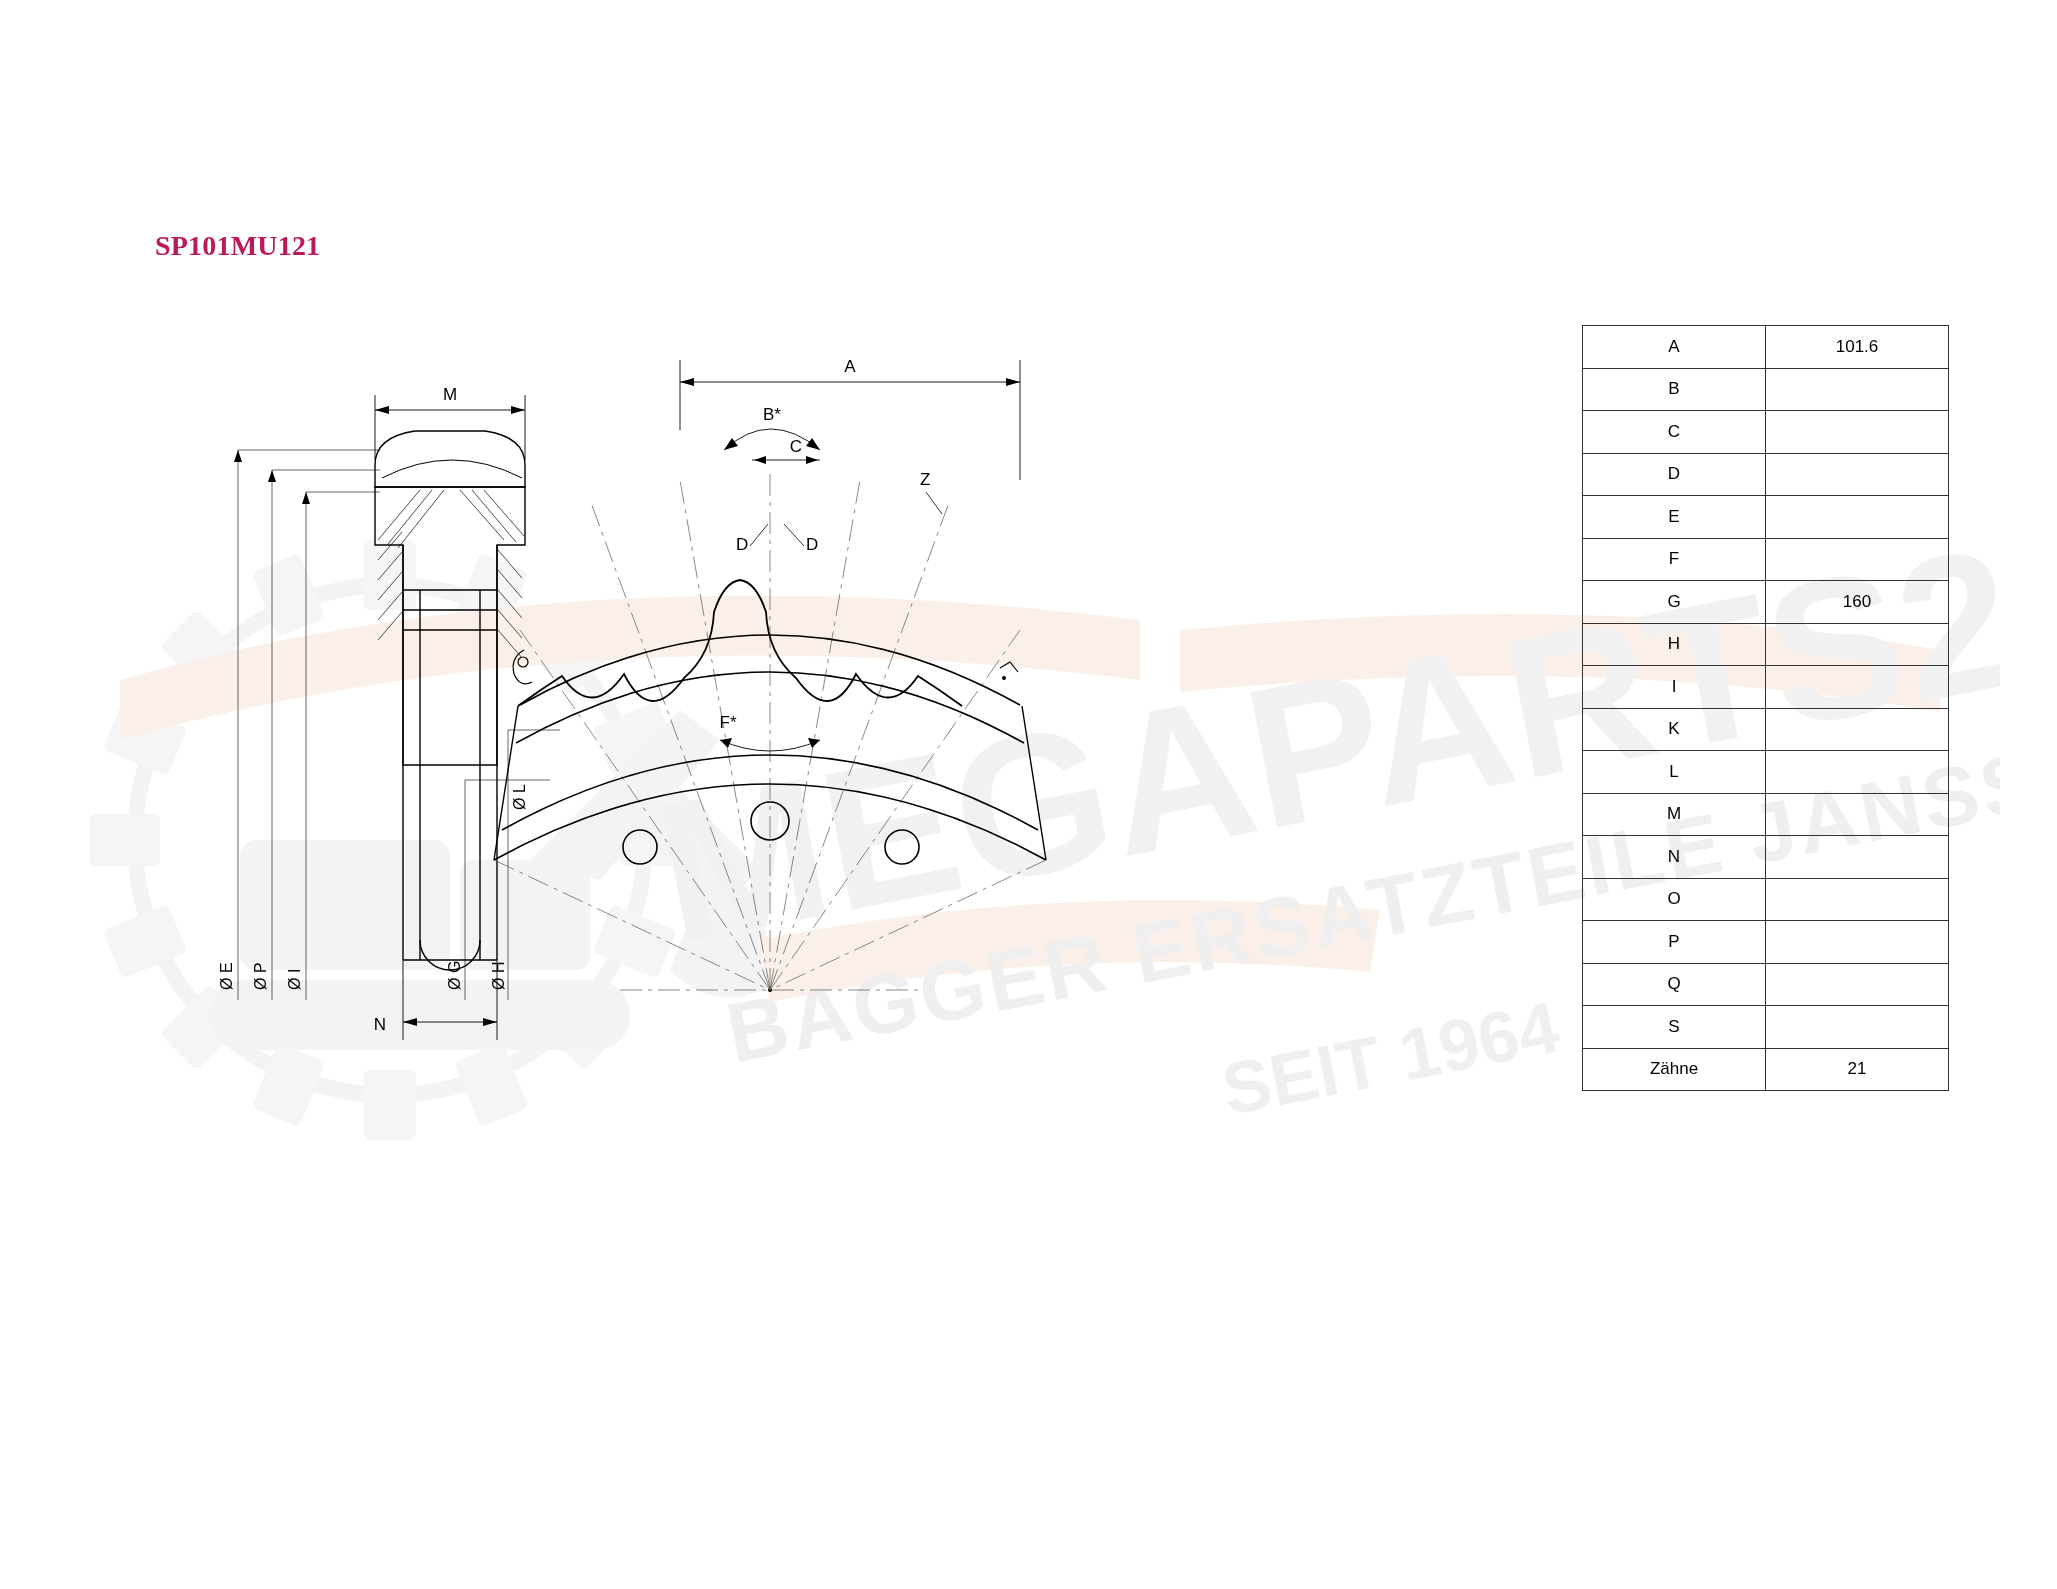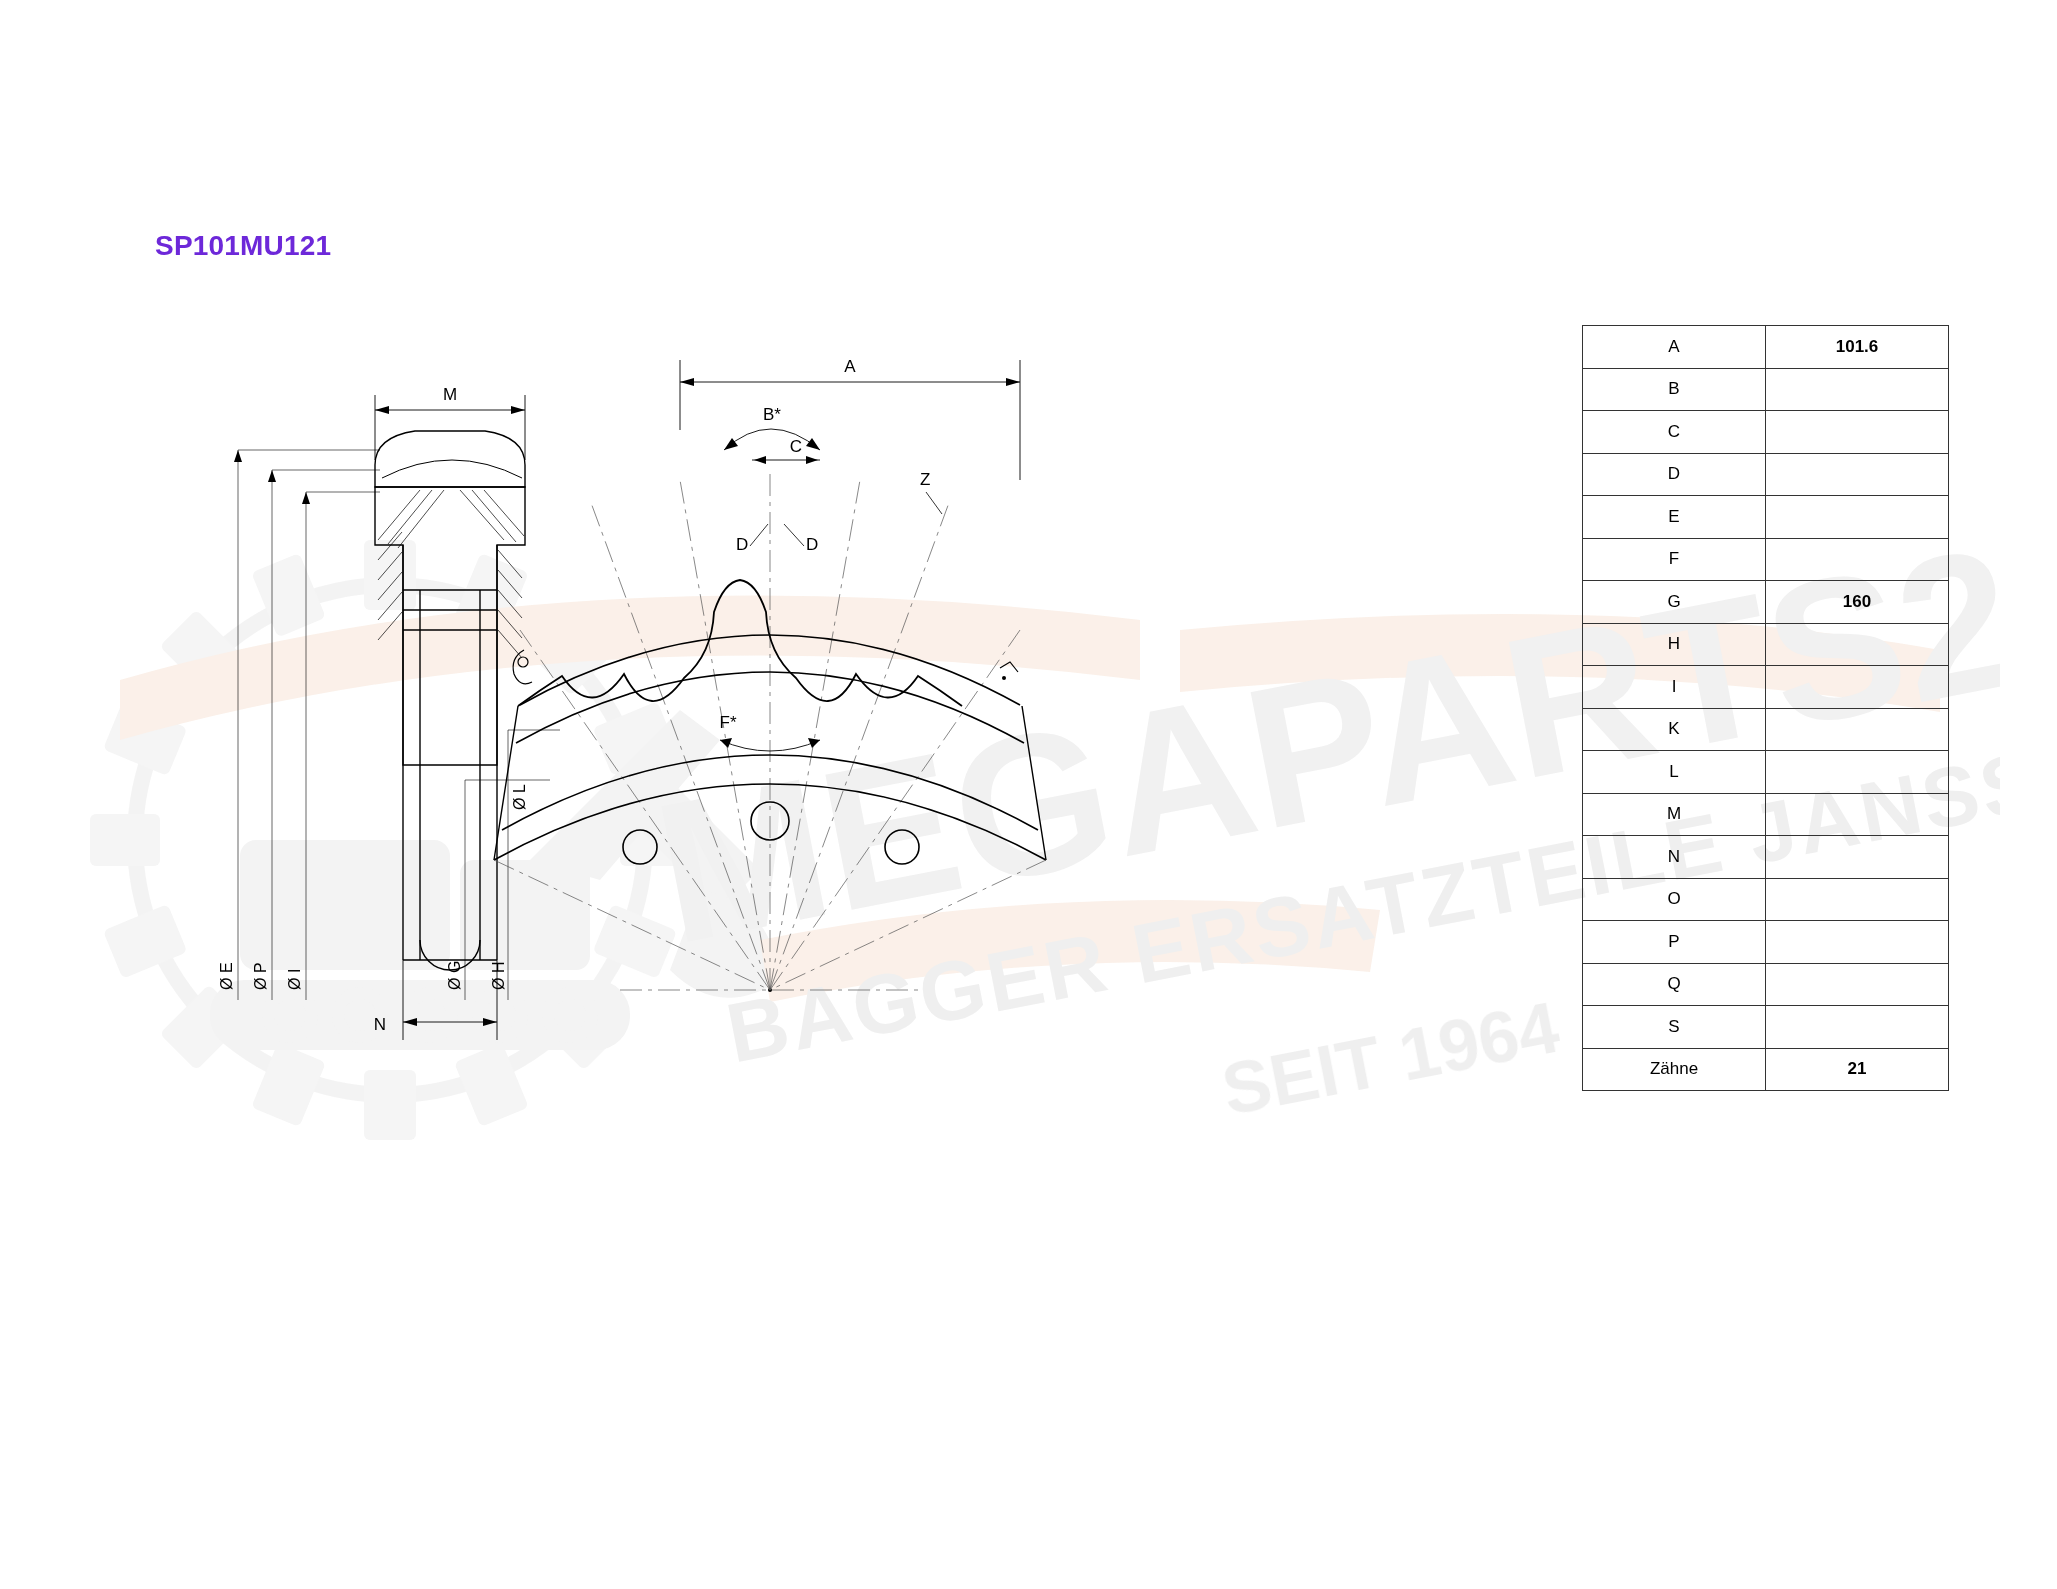--- a/index.html
+++ b/index.html
@@ -24,21 +24,22 @@
   }
 
   
   #part-title {
     position: absolute;
     left: 155px;
     top: 230px;
     font-size: 28px;
     font-weight: bold;
     letter-spacing: 0.2px;
-    color: #6d28d9;
+    color: #be185d;
+    font-family: Liberation Serif, serif;
   }
 
   
   #watermark {
     position: absolute;
     left: 60px;
     top: 510px;
     width: 1940px;
     height: 720px;
     pointer-events: none;
@@ -63,21 +64,21 @@
     font-size: 17px;
   }
   #dim-table td {
     border: 1px solid #333;
     height: 41.5px;
     text-align: center;
     vertical-align: middle;
     padding: 0;
   }
   #dim-table td.k { width: 182px; }
-  #dim-table td.v { width: 182px; font-weight: bold; }
+  #dim-table td.v { width: 182px; }
 
   
   #infos-table {
     position: absolute;
     left: 145px;
     top: 1368px;
     border-collapse: collapse;
     font-size: 17px;
   }
   #infos-table td {

